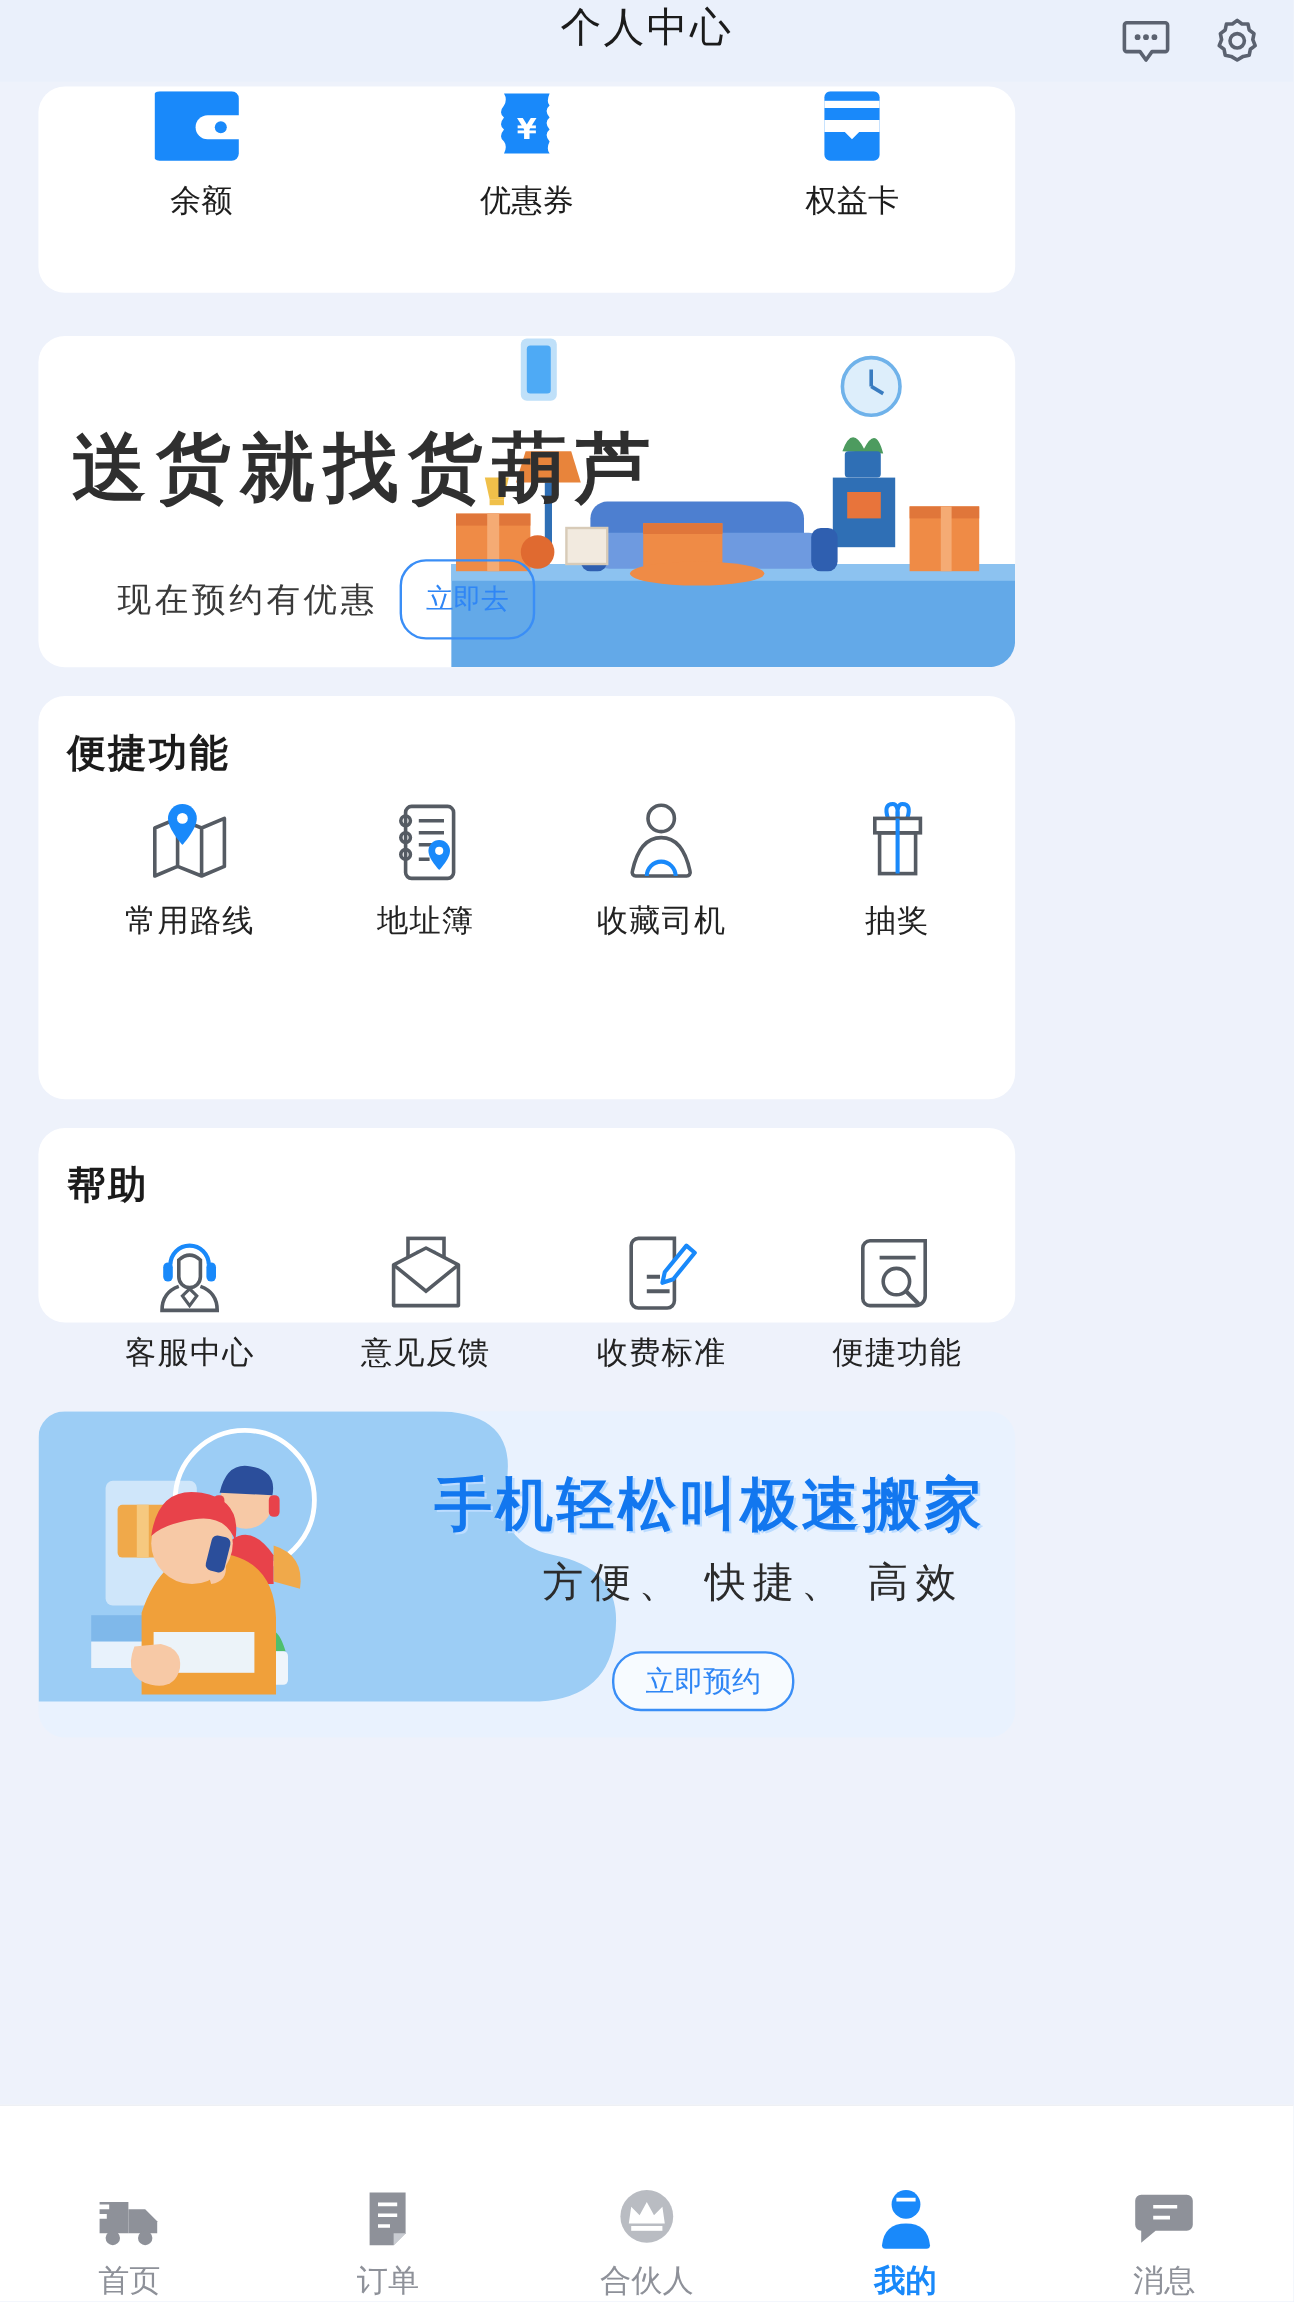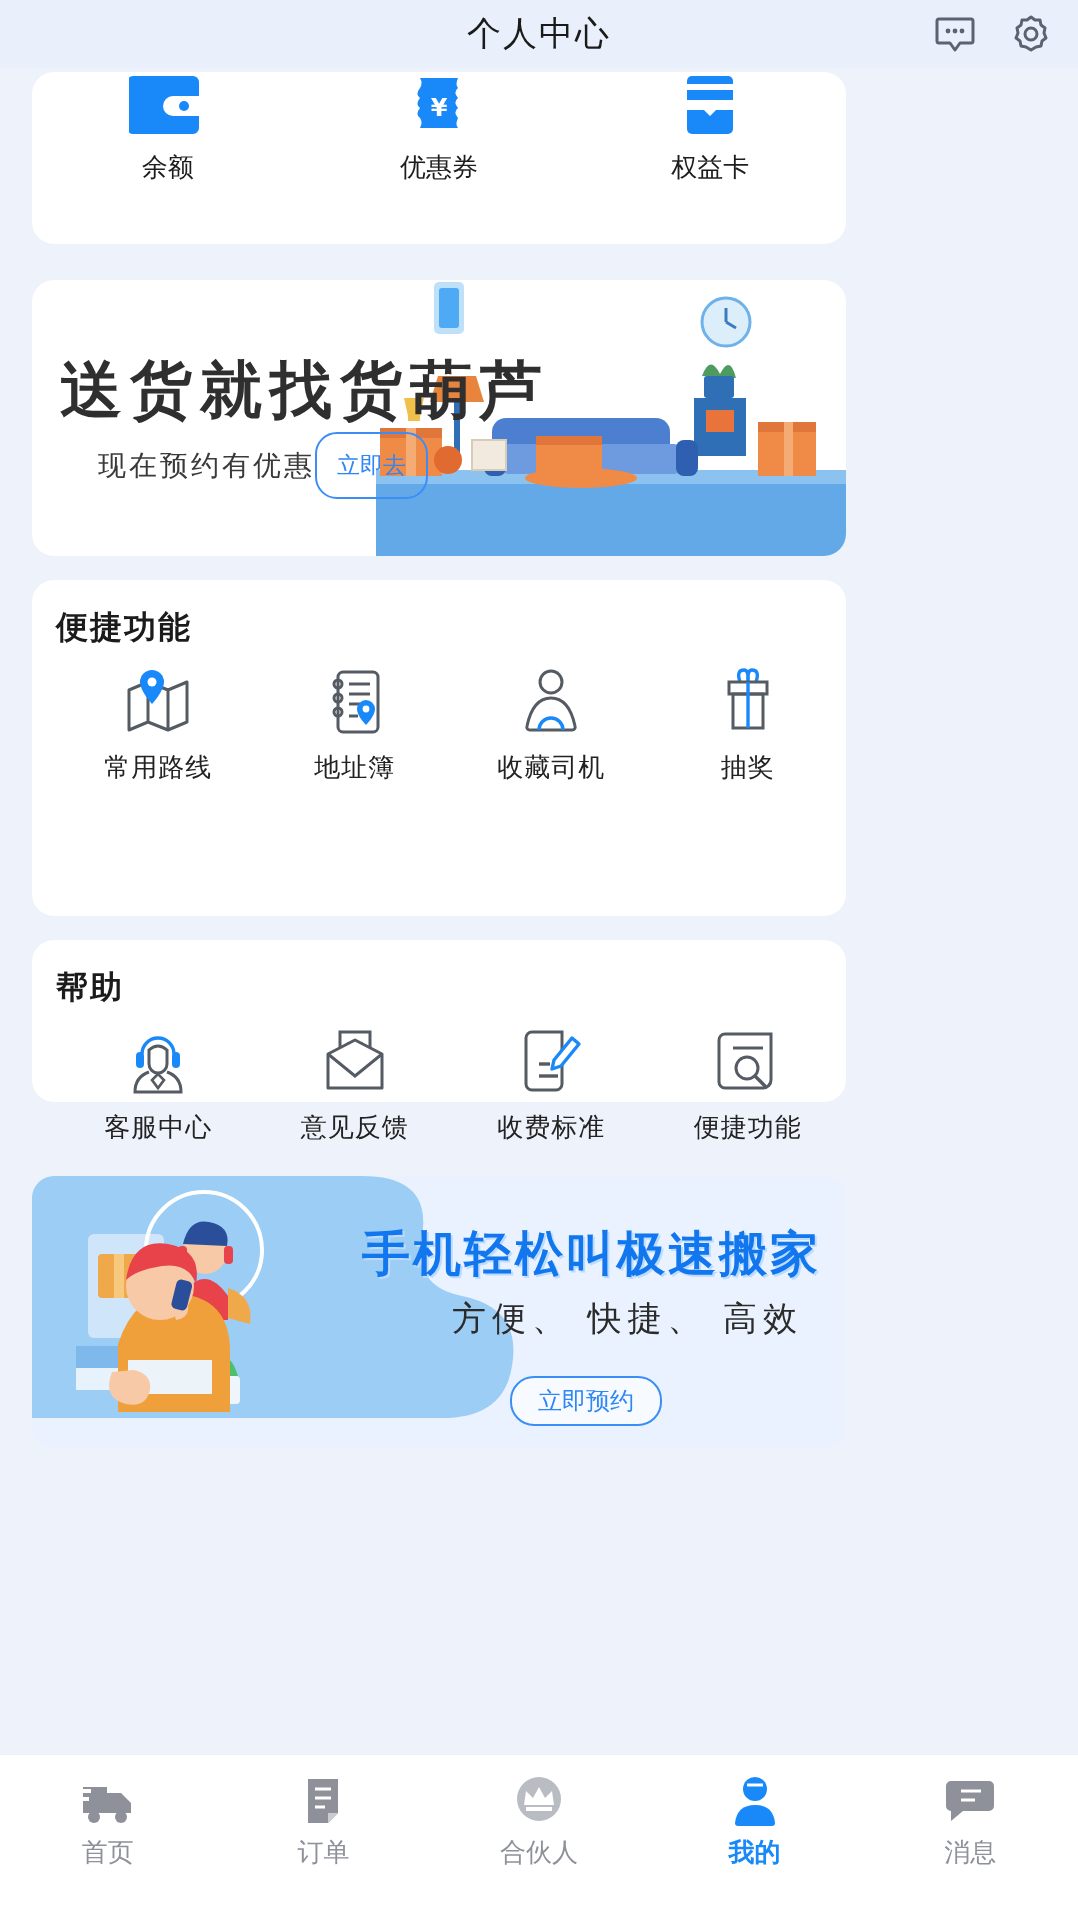--- a/index.html
+++ b/index.html
@@ -8,21 +8,21 @@
     font-family:"Liberation Sans","DejaVu Sans",sans-serif;
     background:#eef2fb;
     overflow:hidden;
     position:relative;
   }
 
   
   .header{
     position:absolute; top:0; left:0; width:1078px; height:68px;
     background:#eaf0fb;
-    display:flex; align-items:center; justify-content:center;
+    display:flex; justify-content:center;
   }
   .header-title{
     font-size:34px; color:#1b1b1b; letter-spacing:2px;
   }
   .header-actions{
     position:absolute; right:26px; top:0; height:68px;
     display:flex; align-items:center; gap:34px;
   }
   .hicon{ width:42px; height:42px; display:block; cursor:pointer; }
 
@@ -46,22 +46,22 @@
   .asset-label{ font-size:26px; color:#1d1d1d; }
 
   
   #promo1{ top:280px; height:276px; overflow:hidden; }
   .p1-text{ position:absolute; left:28px; top:68px; }
   .p1-title{
     font-size:62px; font-weight:700; color:#2f2f2f;
     letter-spacing:8px; white-space:nowrap;
   }
   .p1-sub-row{
-    display:flex; align-items:center; 
-    padding-left:38px;
+    display:flex; align-items:center; gap:18px;
+    margin-top:34px; padding-left:38px;
   }
   .p1-sub{ font-size:28px; color:#3a3a3a; letter-spacing:3px; white-space:nowrap; }
   .p1-btn{
     border:2px solid #3a8ef6; color:#2f86f5;
     border-radius:22px; padding:16px 20px;
     font-size:23px; cursor:pointer; white-space:nowrap;
   }
   .p1-art{ position:absolute; right:0; top:0; width:470px; height:276px; }
 
   
@@ -103,21 +103,21 @@
     position:absolute; left:478px; top:200px;
     border:2px solid #3a8ef6; color:#2f86f5;
     border-radius:24px; padding:7px 26px;
     font-size:24px; cursor:pointer; white-space:nowrap;
     background:rgba(255,255,255,.65);
   }
 
   
   .tabbar{
     position:absolute; left:0; bottom:0; width:1078px; height:164px;
-    background:#fff; display:flex; align-items:flex-start; padding-top:18px;
+    background:#fff; display:flex; align-items:flex-end; padding-top:18px;
     border-top:1px solid #eef0f4;
   }
   .tab{
     flex:1; display:flex; flex-direction:column;
     align-items:center; cursor:pointer;
   }
   .tab-icon{ width:58px; height:56px; margin-bottom:6px; }
   .tab-label{ font-size:26px; color:#8e9199; }
   .tab.active .tab-label{ color:#1989fa; font-weight:700; }
 </style>

